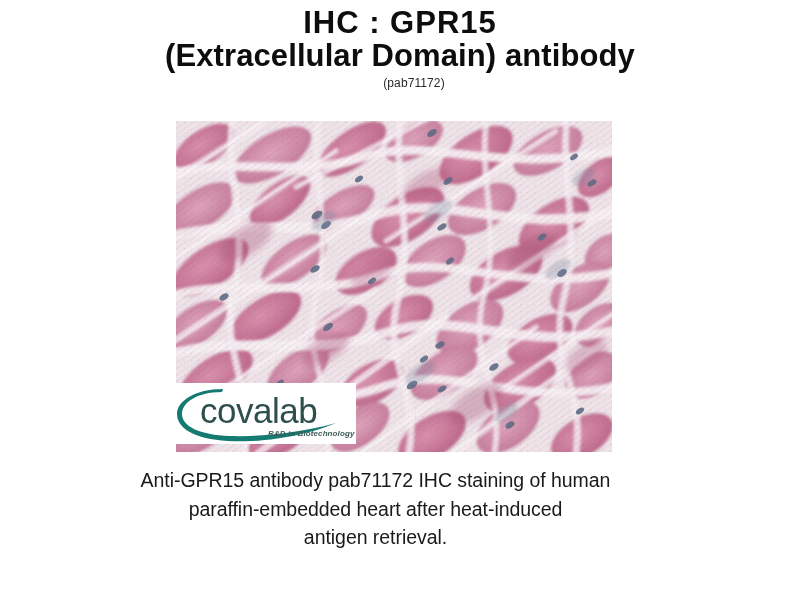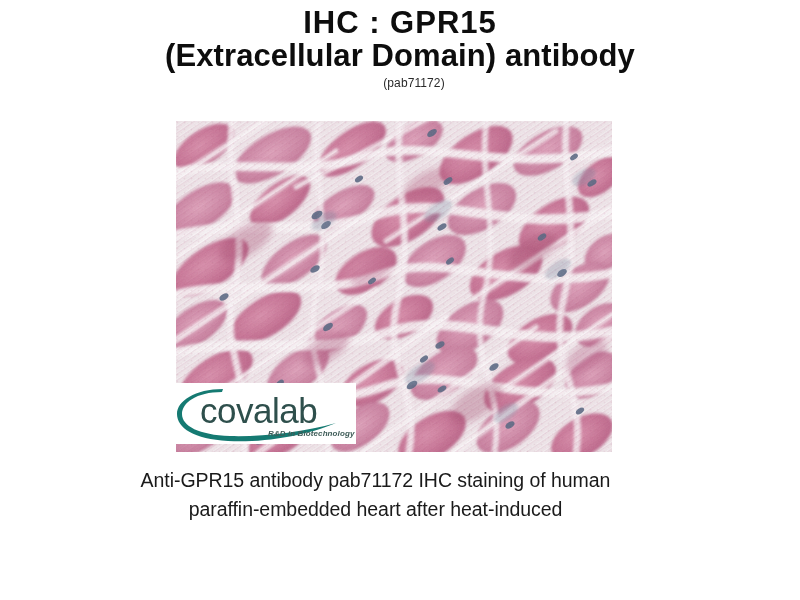--- a/index.html
+++ b/index.html
@@ -292,13 +292,14 @@
 
     <text x="24" y="40" font-family="'Liberation Sans','DejaVu Sans',sans-serif" font-size="35" fill="#2e4f4c" letter-spacing="-0.5">covalab</text>
 
     <text x="92" y="53" font-family="'Liberation Sans','DejaVu Sans',sans-serif" font-size="8" font-style="italic" font-weight="bold" fill="#3d5b57" letter-spacing="0.1">R&amp;D in Biotechnology</text>
   </svg>
 </div>
 
 <div class="caption">
   <span class="caption-line">Anti-GPR15 antibody pab71172 IHC staining of human</span>
   <span class="caption-line">paraffin-embedded heart after heat-induced</span>
+  <span class="caption-line">antigen retrieval.</span>
 </div>
 
 </body></html>

